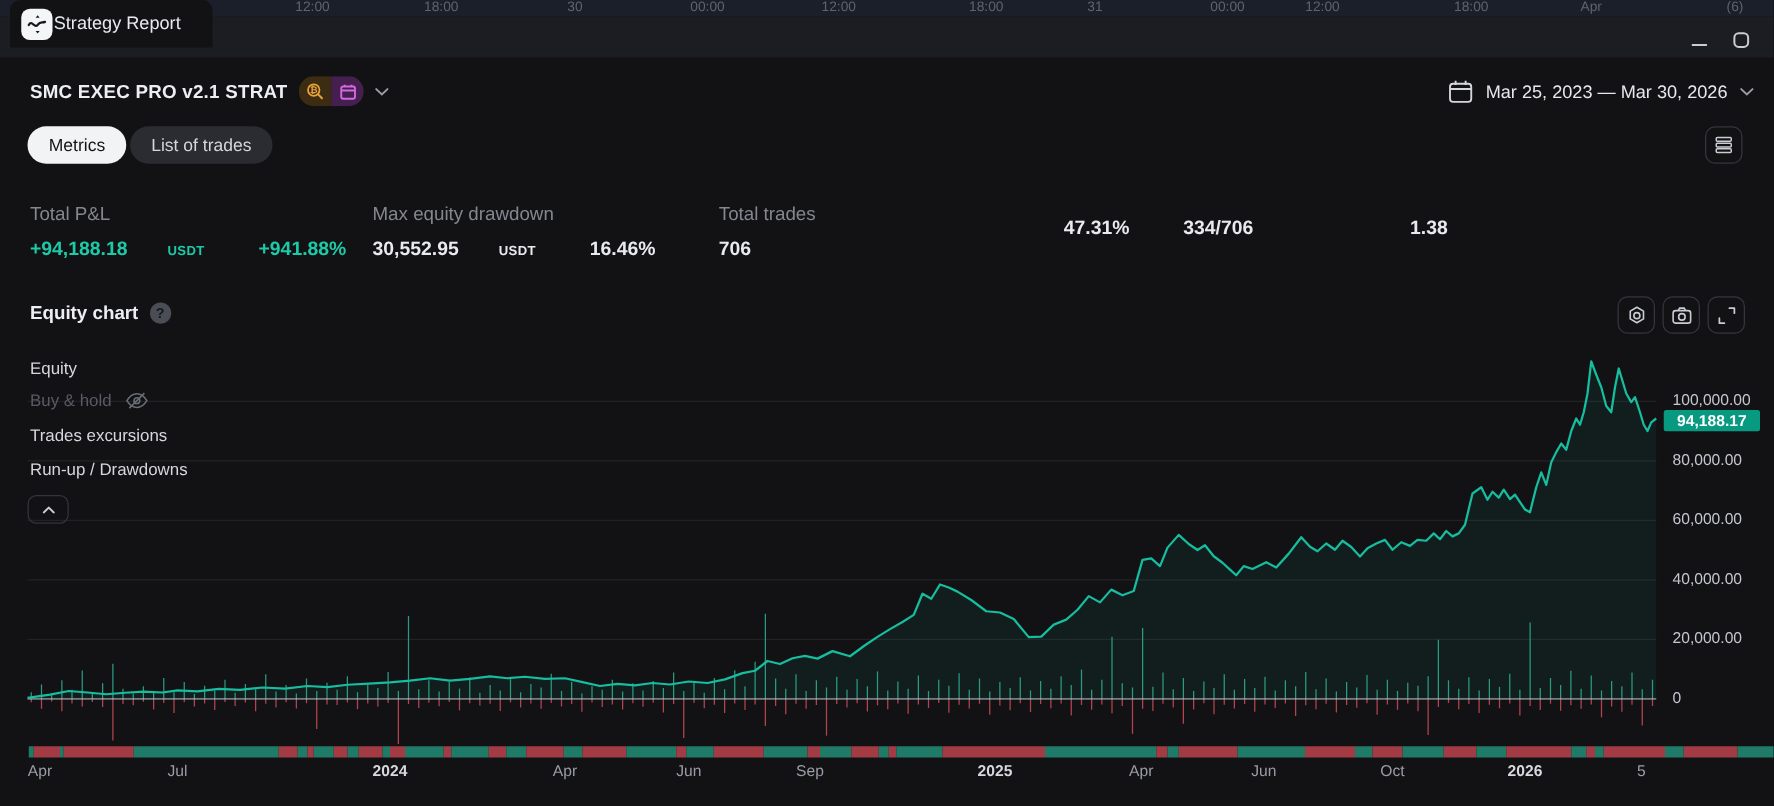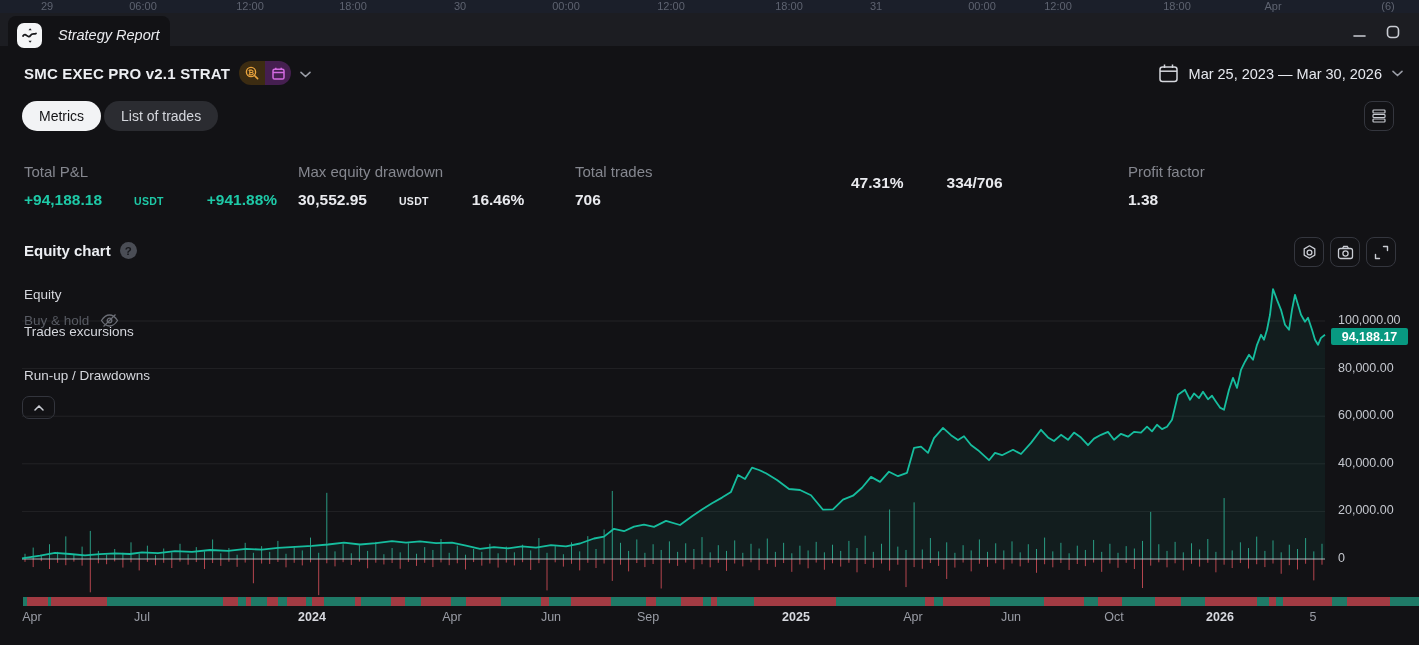--- a/index.html
+++ b/index.html
@@ -4,22 +4,22 @@
 <style>
   html,body{margin:0;padding:0;}
   body{width:1419px;height:645px;position:relative;background:#121215;overflow:hidden;
        font-family:"Liberation Sans",sans-serif;-webkit-font-smoothing:antialiased;}
   .abs{position:absolute;}
   
   #bgstrip{left:0;top:0;width:1419px;height:13px;background:#1b1f2a;}
   .bglab{position:absolute;top:0;transform:translateX(-50%);font-size:11px;color:#5e6370;white-space:nowrap;}
   
   #titlebar{left:0;top:13px;width:1419px;height:33px;background:#1c1d22;}
-  #tab{left:8px;top:16px;width:162px;height:38px;background:#121215;border-radius:8px 8px 0 0;
-       display:flex;align-items:center;gap:16px;padding-left:9px;box-sizing:border-box;font-style:italic;}
+  #tab{left:8px;top:0;width:162px;height:38px;background:#121215;border-radius:8px 8px 0 0;
+       display:flex;align-items:center;gap:1px;padding-left:9px;box-sizing:border-box;}
   #tab-icon{width:25px;height:25px;background:#f4f5f7;border-radius:7px;display:flex;align-items:center;justify-content:center;}
   #tab-label{font-size:14.5px;color:#e9eaee;}
   .winbtn{position:absolute;top:22px;width:26px;height:20px;display:flex;align-items:center;justify-content:center;color:#c9ccd3;}
   
   #title-row{left:24px;top:61px;display:flex;align-items:center;gap:9px;}
   #strategy-title{font-size:15px;font-weight:700;color:#eceef2;letter-spacing:.2px;margin:0;}
   #badge-capsule{display:flex;height:24px;border-radius:12px;overflow:hidden;}
   .badge-half{width:26px;display:flex;align-items:center;justify-content:center;}
   .chev{display:inline-block;}
   #date-row{top:63px;right:16px;display:flex;align-items:center;gap:10px;color:#e6e8ee;}
@@ -174,21 +174,20 @@
       <span>706</span>
     </div>
 </div>
 <div class="metric" style="left:851px;">
   <div class="mvalue">
       <span>47.31%</span>
       <span class="gap">334/706</span>
     </div>
 </div>
 <div class="metric" style="left:1128px;">
-  <div class="mlabel">Profit factor</div>
   <div class="mvalue">
       <span>1.38</span>
     </div>
 </div>
 
 <div class="abs" id="equity-header">
   <h2 id="equity-title">Equity chart</h2>
   <span id="help-circle">?</span>
 </div>
 <div class="iconbtn" style="left:1294px;top:237px;">
@@ -546,21 +545,21 @@
     <span>Equity</span>
   </div>
 <div class="legend-item legend-muted" style="top:313px;">
   <span>Buy &amp; hold</span>
   <svg width="19" height="15" viewBox="0 0 19 15">
     <path d="M1.5 7.5 C4 3.5 7 2 9.5 2 s5.5 1.5 8 5.5 c-2.5 4-5.5 5.5-8 5.5 s-5.5-1.5-8-5.5z" fill="none" stroke="#6a6d75" stroke-width="1.3"></path>
     <circle cx="9.5" cy="7.5" r="2.3" fill="none" stroke="#6a6d75" stroke-width="1.3"></circle>
     <line x1="3.5" y1="13.5" x2="15.5" y2="1.5" stroke="#6a6d75" stroke-width="1.3"></line>
   </svg>
 </div>
-<div class="legend-item" style="top:324px;">
+<div class="legend-item" style="top:341px;">
     <span>Trades excursions</span>
   </div>
 <div class="legend-item" style="top:368px;">
     <span>Run-up / Drawdowns</span>
   </div>
 <div class="abs" id="collapse-btn">
   <svg width="10" height="6" viewBox="0 0 10 6">
       <path d="M1 5 l4-4 4 4" fill="none" stroke="currentColor" stroke-width="1.5" stroke-linecap="round"></path>
     </svg>
 </div>

